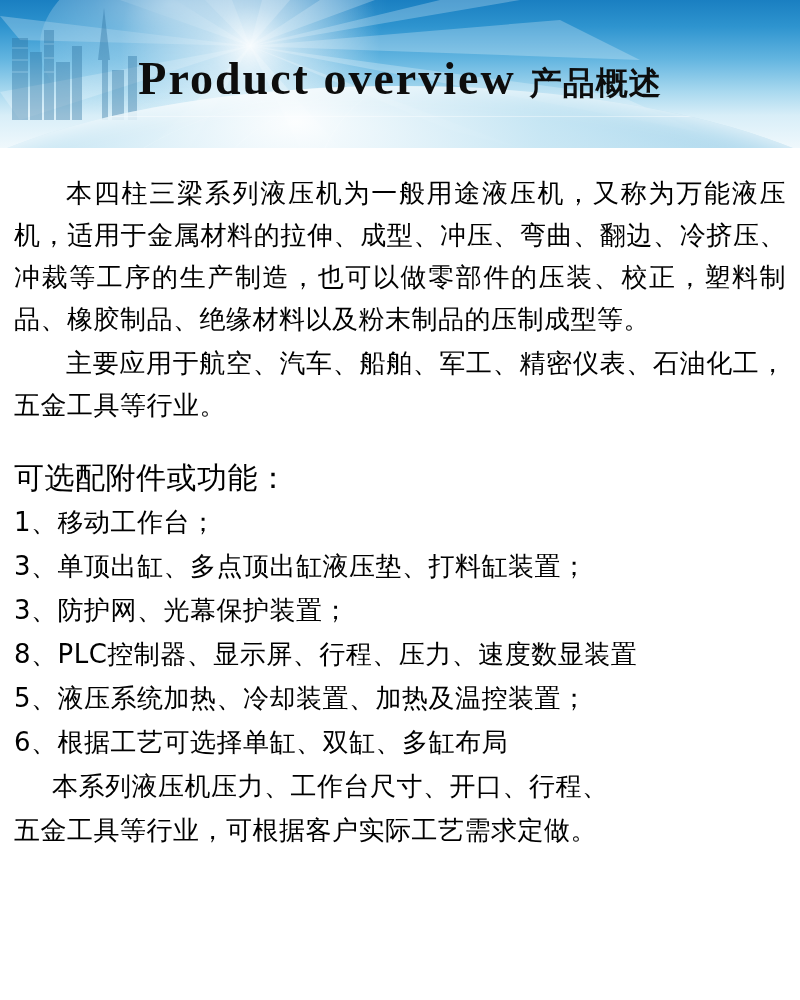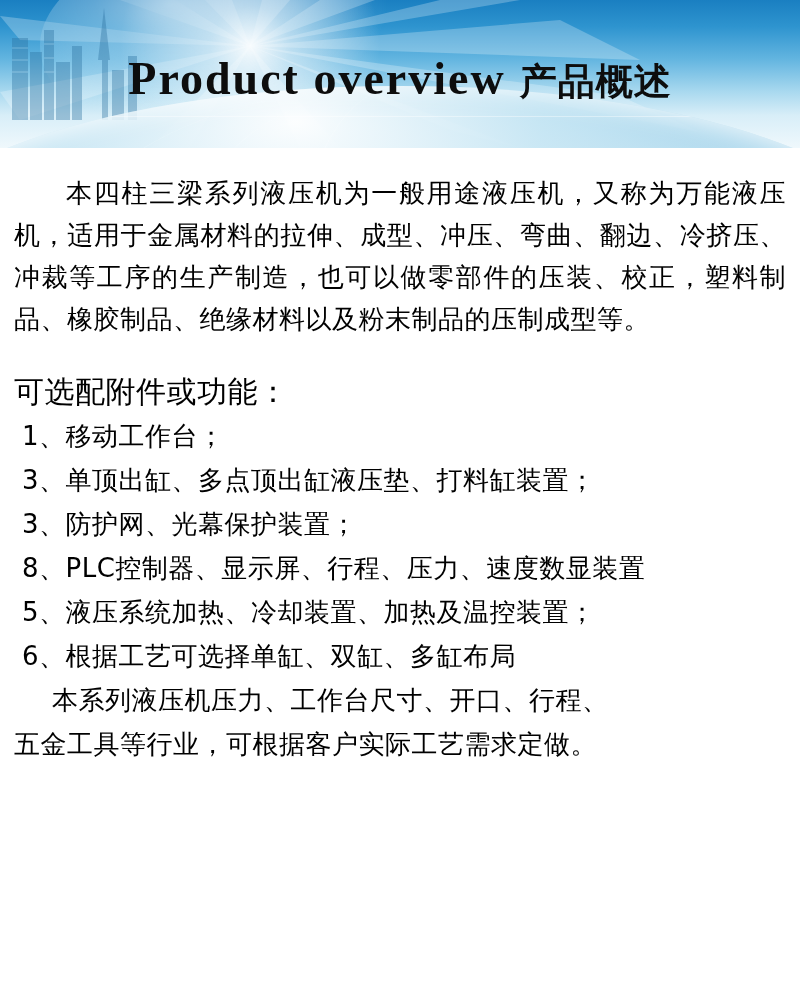--- a/index.html
+++ b/index.html
@@ -98,21 +98,21 @@
     white-space: nowrap;
     z-index: 5;
   }
   .banner-title .en {
     font-family: "Liberation Serif", serif;
     letter-spacing: 2px;
   }
   .banner-title .cn {
     font-family: "DejaVu Sans", sans-serif;
     font-weight: bold;
-    font-size: 37px;
+    font-size: 32px;
     margin-left: 14px;
     letter-spacing: 1px;
   }
 
   
   .content {
     position: absolute;
     left: 0;
     top: 148px;
     width: 800px;
@@ -145,21 +145,20 @@
     margin: 0;
     padding: 0;
     list-style: none;
   }
   .list li {
     font-size: 26px;
     line-height: 44px;
     letter-spacing: 0.5px;
     white-space: nowrap;
     overflow: hidden;
-    margin-left: 8px;
   }
   .para-tail {
     font-size: 26px;
     line-height: 44px;
     letter-spacing: 0.5px;
     text-indent: 38px;
     margin: 0;
     text-align: justify;
   }
   .para-tail2 {
@@ -235,20 +234,21 @@
     </div>
 
     <div class="banner-title">
       <span class="en">Product overview</span><span class="cn">产品概述</span>
     </div>
   </div>
 
   <div class="content">
 
     <p class="para">本四柱三梁系列液压机为一般用途液压机，又称为万能液压机，适用于金属材料的拉伸、成型、冲压、弯曲、翻边、冷挤压、冲裁等工序的生产制造，也可以做零部件的压装、校正，塑料制品、橡胶制品、绝缘材料以及粉末制品的压制成型等。</p>
+    <p class="para">主要应用于航空、汽车、船舶、军工、精密仪表、石油化工，五金工具等行业。</p>
 
     <div class="spacer"></div>
 
     <p class="list-head">可选配附件或功能：</p>
 
     <ul class="list">
       <li>1、移动工作台；</li>
       <li>3、单顶出缸、多点顶出缸液压垫、打料缸装置；</li>
       <li>3、防护网、光幕保护装置；</li>
       <li>8、PLC控制器、显示屏、行程、压力、速度数显装置</li>

